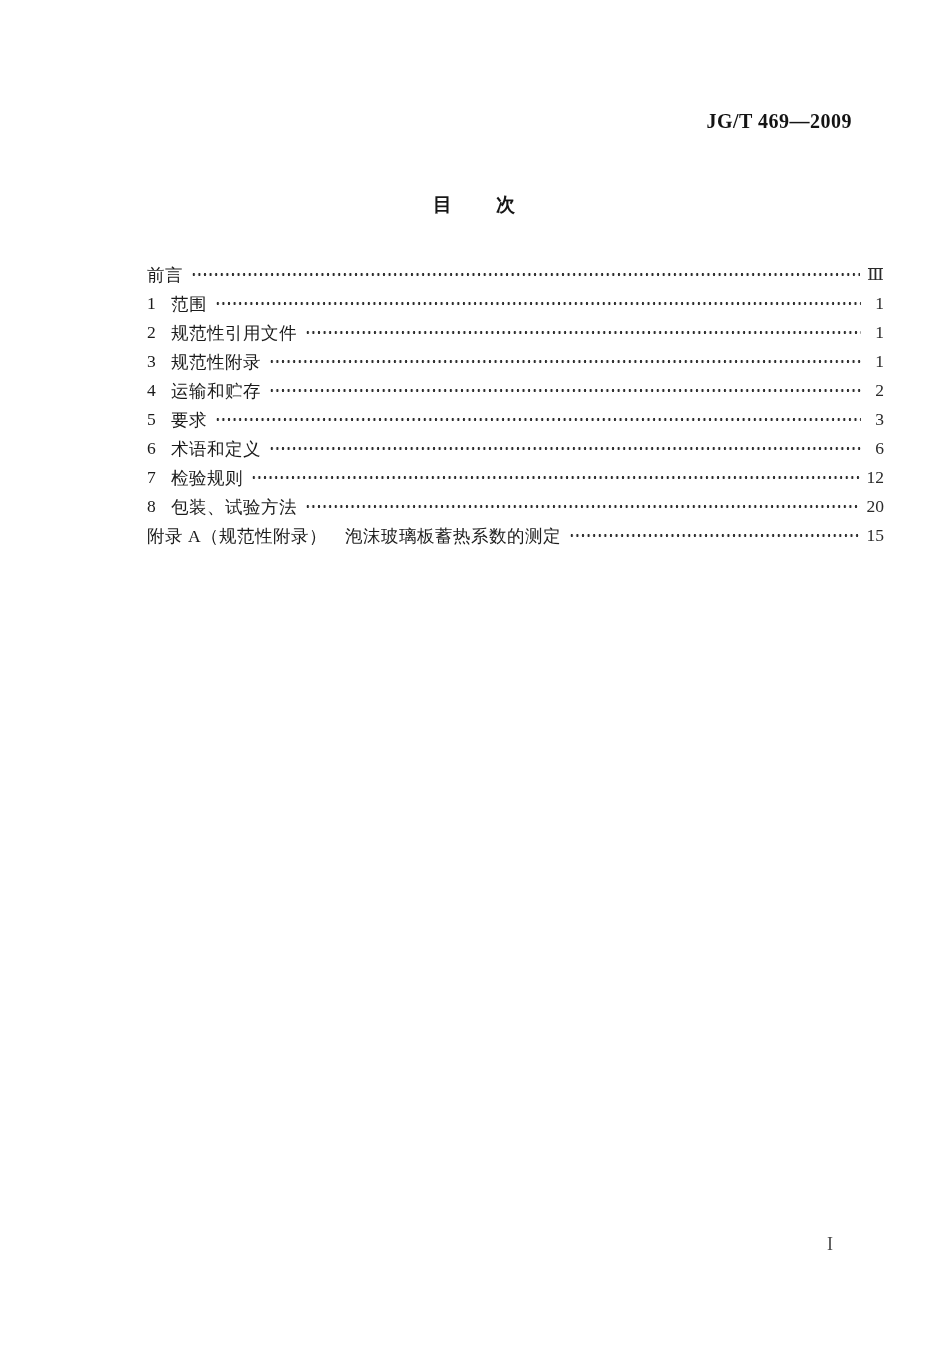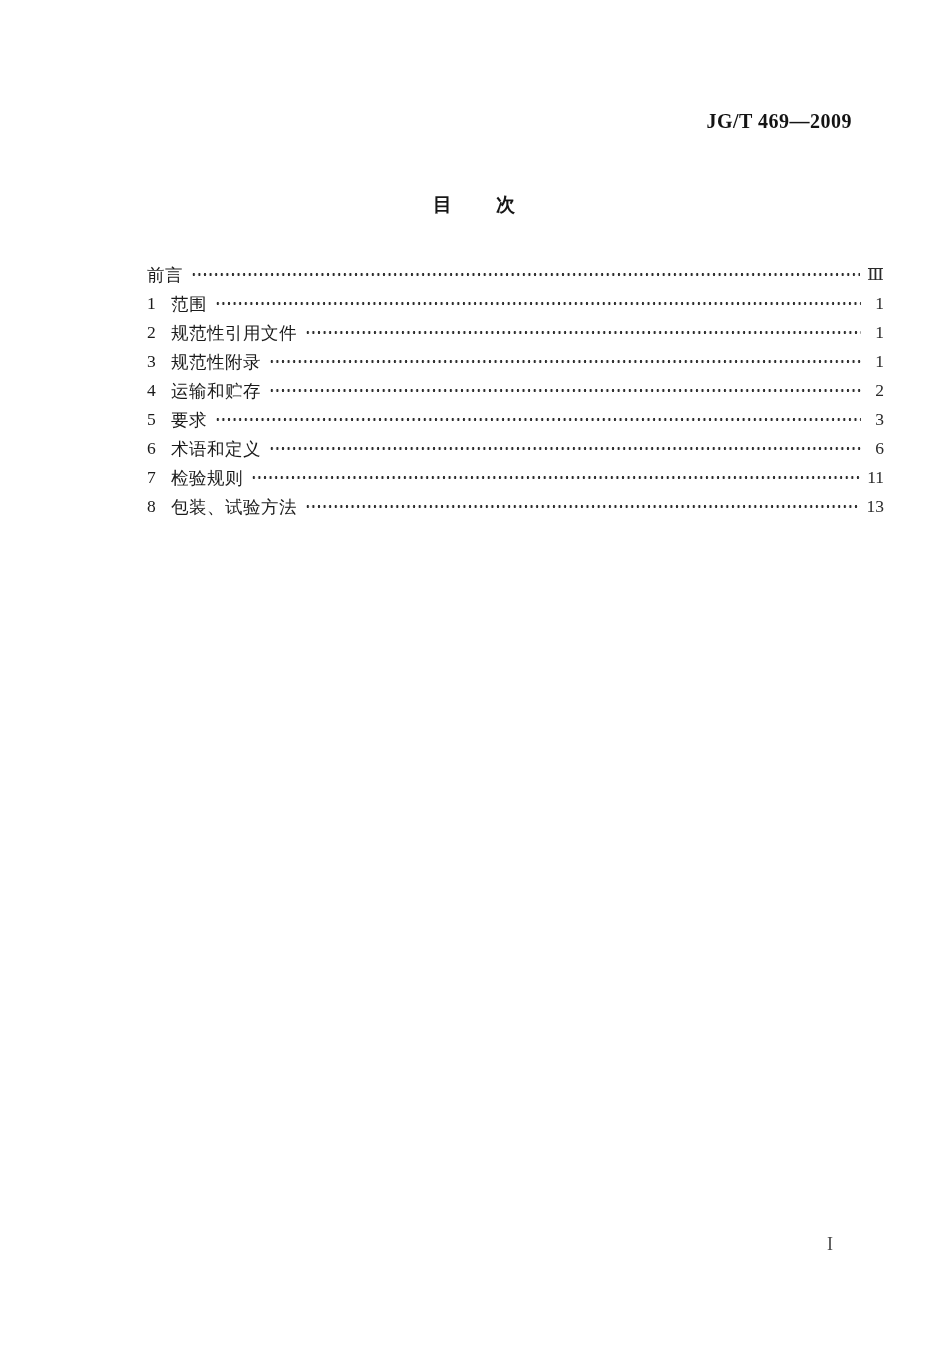--- a/index.html
+++ b/index.html
@@ -144,27 +144,33 @@
     <span class="entry-number">6</span>
     <span class="entry-title">术语和定义</span>
     <span class="dot-leader"></span>
     <span class="entry-page">6</span>
   </div>
 
   <div class="toc-entry">
     <span class="entry-number">7</span>
     <span class="entry-title">检验规则</span>
     <span class="dot-leader"></span>
-    <span class="entry-page">11</span>
+    <span class="entry-page">12</span>
   </div>
 
   <div class="toc-entry">
     <span class="entry-number">8</span>
     <span class="entry-title">包装、试验方法</span>
     <span class="dot-leader"></span>
-    <span class="entry-page">13</span>
+    <span class="entry-page">20</span>
   </div>
 
+  <div class="toc-entry">
+    <span class="entry-number"></span>
+    <span class="entry-title">附录 A（规范性附录）　泡沫玻璃板蓄热系数的测定</span>
+    <span class="dot-leader"></span>
+    <span class="entry-page">15</span>
+  </div>
 </div>
 
   <div class="footer-page-number">I</div>
 
 </div>
 
 </body></html>

